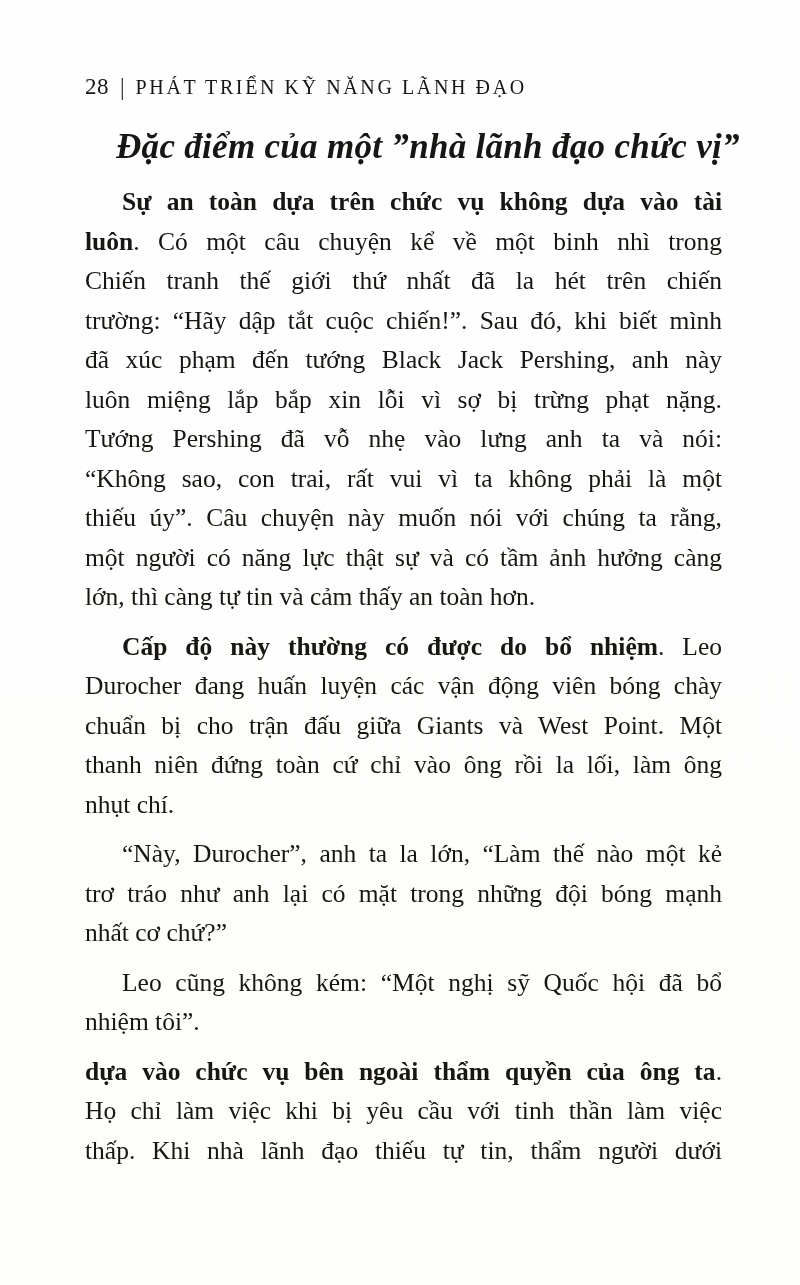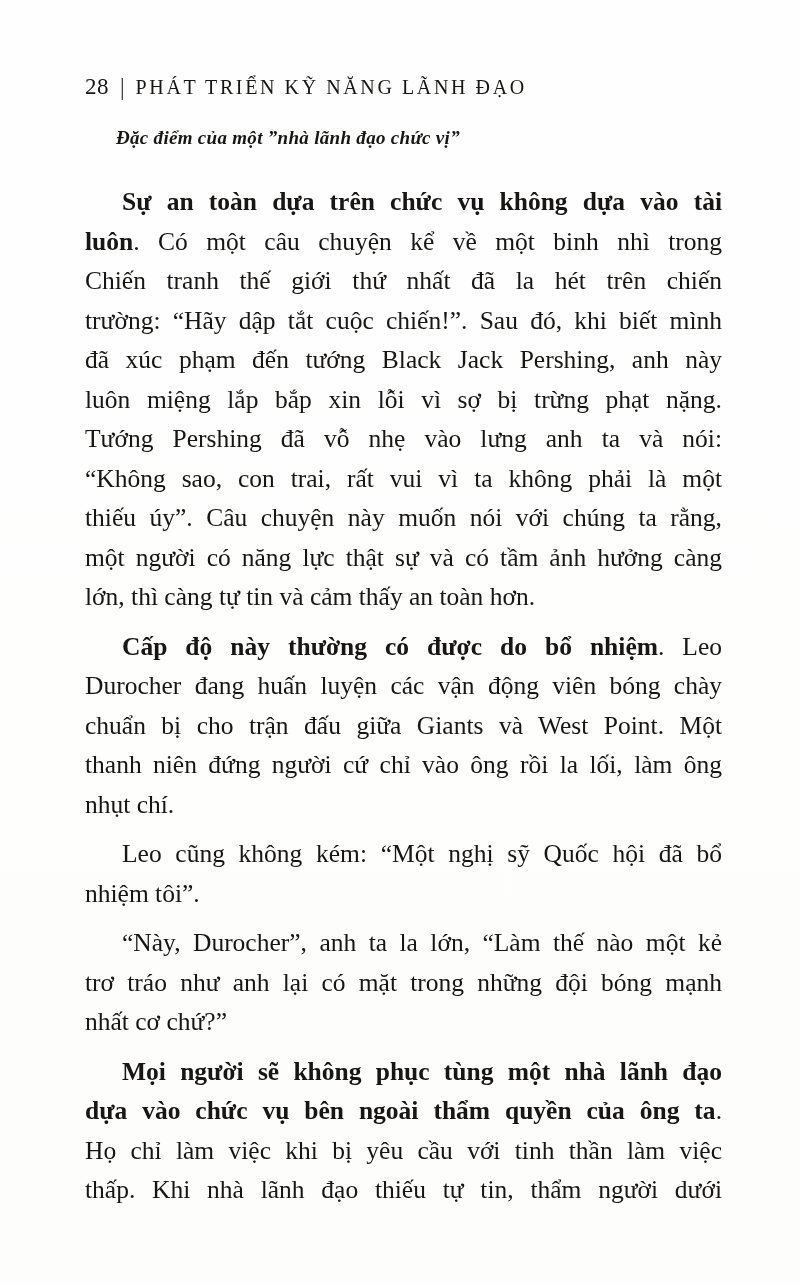--- a/index.html
+++ b/index.html
@@ -22,21 +22,21 @@
     gap: 11px;
     white-space: nowrap;
   }
   .page-number { font-size: 23px; letter-spacing: 0.5px; }
   .header-sep { font-size: 23px; color: #2a2926; transform: scaleY(1.1); }
   .book-title { font-size: 20px; letter-spacing: 2.6px; }
   .section-heading {
     position: absolute;
     left: 116px;
     top: 127px;
-    font-size: 19px;
+    font-size: 35px;
     font-weight: bold;
     font-style: italic;
     letter-spacing: 0.3px;
     text-align: right;
   }
   .body-text {
     position: absolute;
     left: 85px;
     top: 182px;
     width: 637px;
@@ -73,33 +73,32 @@
         <div class="line j"><span>Tướng Pershing đã vỗ nhẹ vào lưng anh ta và nói:</span></div>
         <div class="line j"><span>“Không sao, con trai, rất vui vì ta không phải là một</span></div>
         <div class="line j"><span>thiếu úy”. Câu chuyện này muốn nói với chúng ta rằng,</span></div>
         <div class="line j"><span>một người có năng lực thật sự và có tầm ảnh hưởng càng</span></div>
         <div class="line"><span>lớn, thì càng tự tin và cảm thấy an toàn hơn.</span></div>
       </div>
       <div class="paragraph">
         <div class="line j indent"><span class="b">Cấp độ này thường có được do bổ nhiệm</span><span>. Leo</span></div>
         <div class="line j"><span>Durocher đang huấn luyện các vận động viên bóng chày</span></div>
         <div class="line j"><span>chuẩn bị cho trận đấu giữa Giants và West Point. Một</span></div>
-        <div class="line j"><span>thanh niên đứng người cứ chỉ vào ông rồi la lối, làm ông</span></div>
+        <div class="line j"><span>thanh niên đứng toàn cứ chỉ vào ông rồi la lối, làm ông</span></div>
         <div class="line"><span>nhụt chí.</span></div>
-      </div>
-      <div class="paragraph">
-        <div class="line j indent"><span>Leo cũng không kém: “Một nghị sỹ Quốc hội đã bổ</span></div>
-        <div class="line"><span>nhiệm tôi”.</span></div>
       </div>
       <div class="paragraph">
         <div class="line j indent"><span>“Này, Durocher”, anh ta la lớn, “Làm thế nào một kẻ</span></div>
         <div class="line j"><span>trơ tráo như anh lại có mặt trong những đội bóng mạnh</span></div>
         <div class="line"><span>nhất cơ chứ?”</span></div>
       </div>
       <div class="paragraph">
-        <div class="line j indent"><span class="b">Mọi người sẽ không phục tùng một nhà lãnh đạo</span></div>
+        <div class="line j indent"><span>Leo cũng không kém: “Một nghị sỹ Quốc hội đã bổ</span></div>
+        <div class="line"><span>nhiệm tôi”.</span></div>
+      </div>
+      <div class="paragraph">
         <div class="line j"><span class="b">dựa vào chức vụ bên ngoài thẩm quyền của ông ta</span><span>.</span></div>
         <div class="line j"><span>Họ chỉ làm việc khi bị yêu cầu với tinh thần làm việc</span></div>
         <div class="line j"><span>thấp. Khi nhà lãnh đạo thiếu tự tin, thẩm người dưới</span></div>
       </div>
     </div>
 
 </div>
 
 </body></html>

